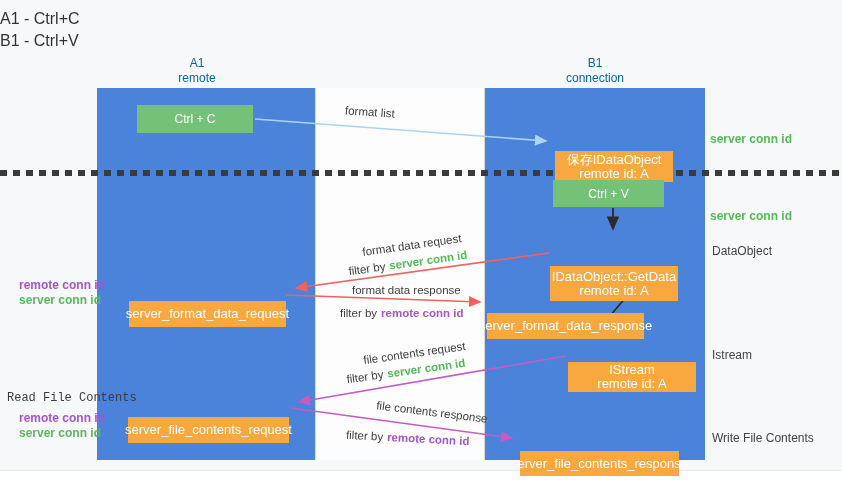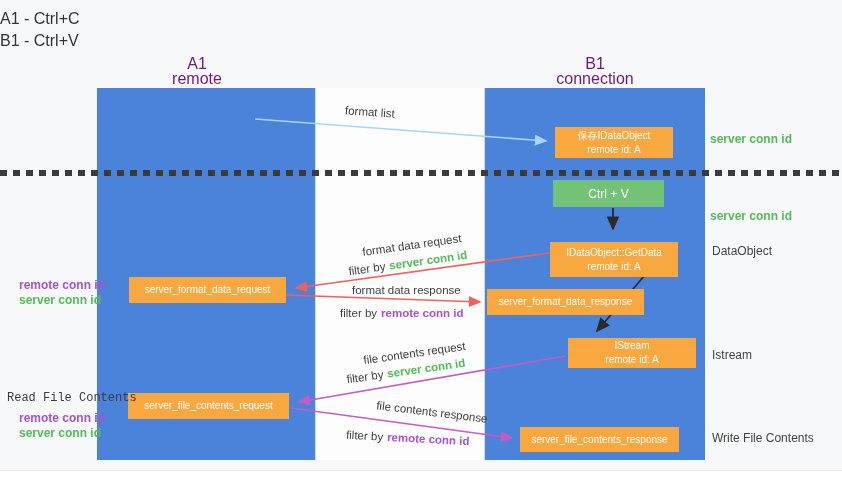--- a/index.html
+++ b/index.html
@@ -21,28 +21,28 @@
     background:#fdfdfe;
     border-left:1px solid #d8dbde;
     border-right:1px solid #d8dbde;
     box-sizing:border-box;
   }
   .title{
     width:842px;text-align:left;
     font-size:16px;line-height:22px;color:#333;
   }
   .lane-header{
-    text-align:center;font-size:16px;line-height:15px;color:#701a75;
+    text-align:center;font-size:12px;line-height:15px;color:#0369a1;
   }
   .node{
     display:flex;flex-direction:column;align-items:center;justify-content:center;
     color:#fff;text-align:center;box-sizing:border-box;
   }
   .node.green{background:var(--node-green,#74c278);font-size:12px;}
-  .node.orange{background:var(--node-orange,#f9a840);font-size:10px;line-height:14px;}
+  .node.orange{background:var(--node-orange,#f9a840);font-size:13px;line-height:14px;margin-top:24px;}
   .flabel{
     font-size:11.5px;color:#3f3f3f;white-space:nowrap;
     transform-origin:center center;
   }
   .flabel .green{color:var(--text-green,#55ba58);font-weight:bold;margin-left:4px;}
   .flabel .purple{color:var(--text-purple,#a455c8);font-weight:bold;margin-left:4px;}
   .side-label{font-size:12px;white-space:nowrap;}
   .side-label.green{color:var(--text-green,#55ba58);font-weight:bold;}
   .side-label.purple{color:var(--text-purple,#a455c8);font-weight:bold;}
   .side-label.gray{color:#444;}
@@ -99,20 +99,23 @@
     <line x1="0" y1="173" x2="842" y2="173" style="stroke:var(--divider,#3b3b3b);stroke-width:6;" stroke-dasharray="7 6"></line>
     <line class="ln blue" x1="255" y1="119" x2="546" y2="141" marker-end="url(#m-blue)"></line>
     <line class="ln black" x1="613" y1="208" x2="613" y2="229" marker-end="url(#m-black)"></line>
     <line class="ln black" x1="651" y1="268" x2="597" y2="331" marker-end="url(#m-black)"></line>
     <line class="ln red" x1="549" y1="253" x2="296" y2="288" marker-end="url(#m-red)"></line>
     <line class="ln red" x1="286" y1="295" x2="480" y2="302" marker-end="url(#m-red)"></line>
     <line class="ln magenta" x1="566" y1="356" x2="299" y2="402" marker-end="url(#m-magenta)"></line>
     <line class="ln magenta" x1="291" y1="408" x2="512" y2="438" marker-end="url(#m-magenta)"></line>
   </svg>
 
+  <div class="abs node green" style="left:137px;top:105px;width:116px;height:28px;">
+    <span>Ctrl + C</span>
+  </div>
   <div class="abs node orange" style="left:555px;top:127px;width:118px;height:31px;">
     <span>保存IDataObject</span>
     <span>remote id: A</span>
   </div>
   <div class="abs node green" style="left:553px;top:180px;width:111px;height:27px;">
     <span>Ctrl + V</span>
   </div>
   <div class="abs node orange" style="left:550px;top:242px;width:128px;height:35px;">
     <span>IDataObject::GetData</span>
     <span>remote id: A</span>

